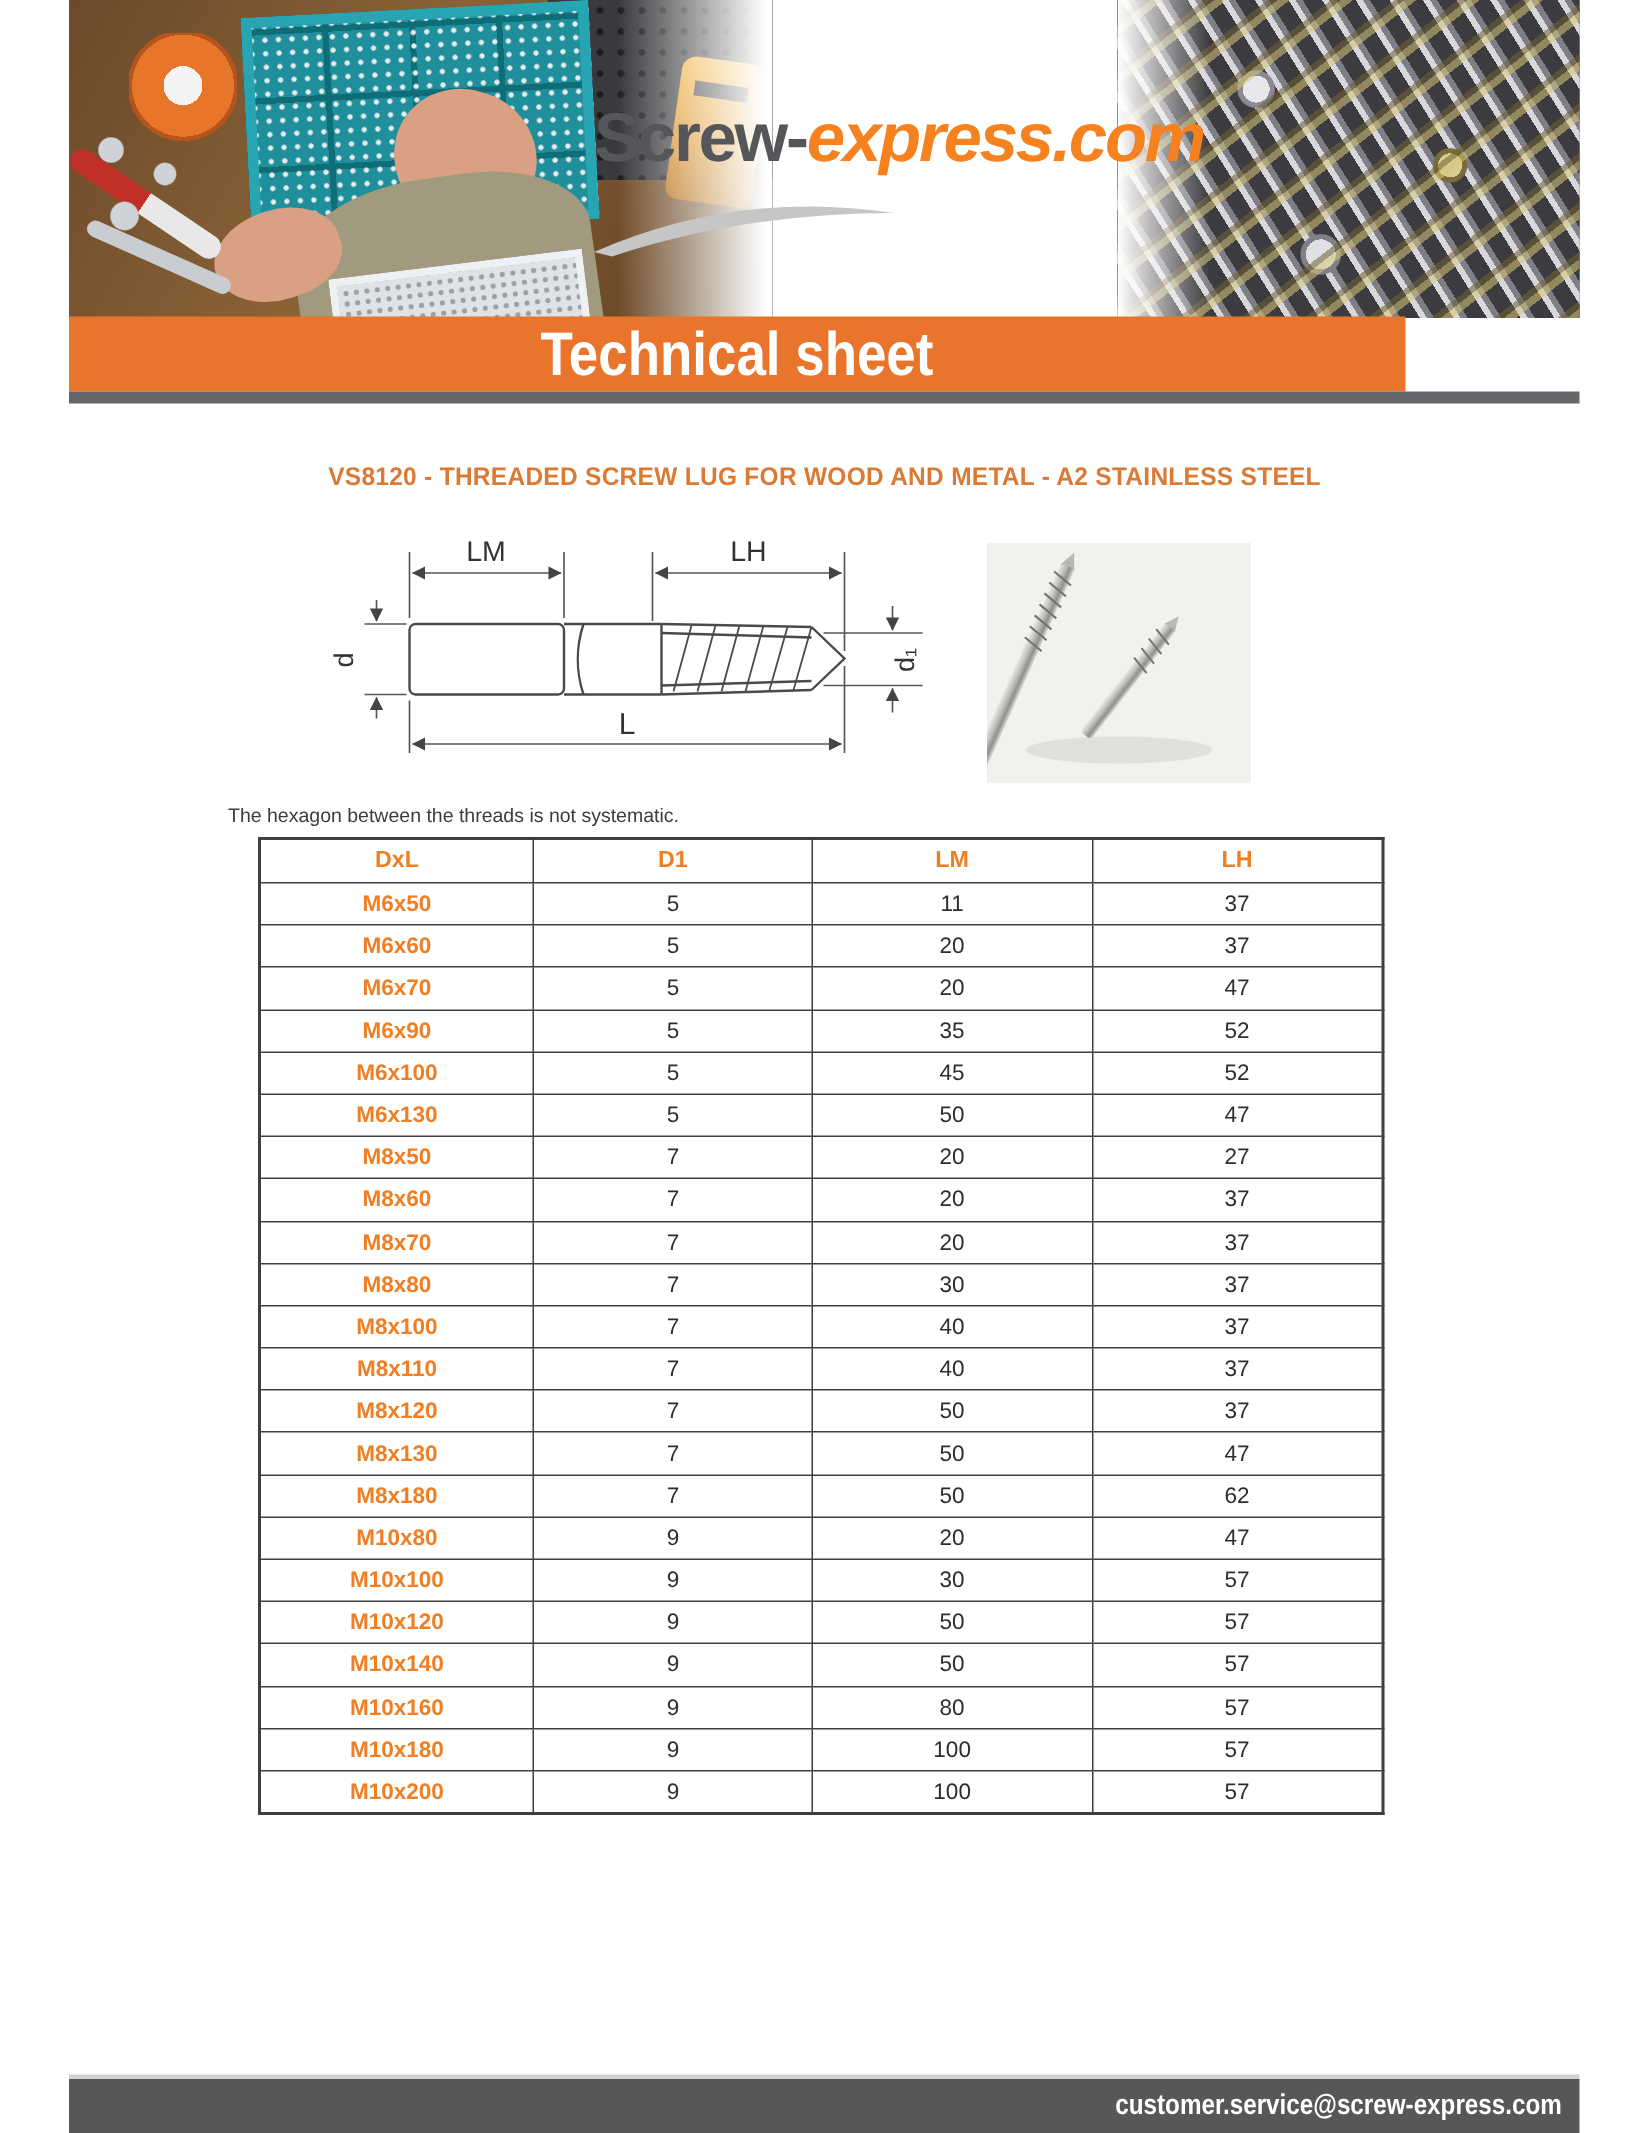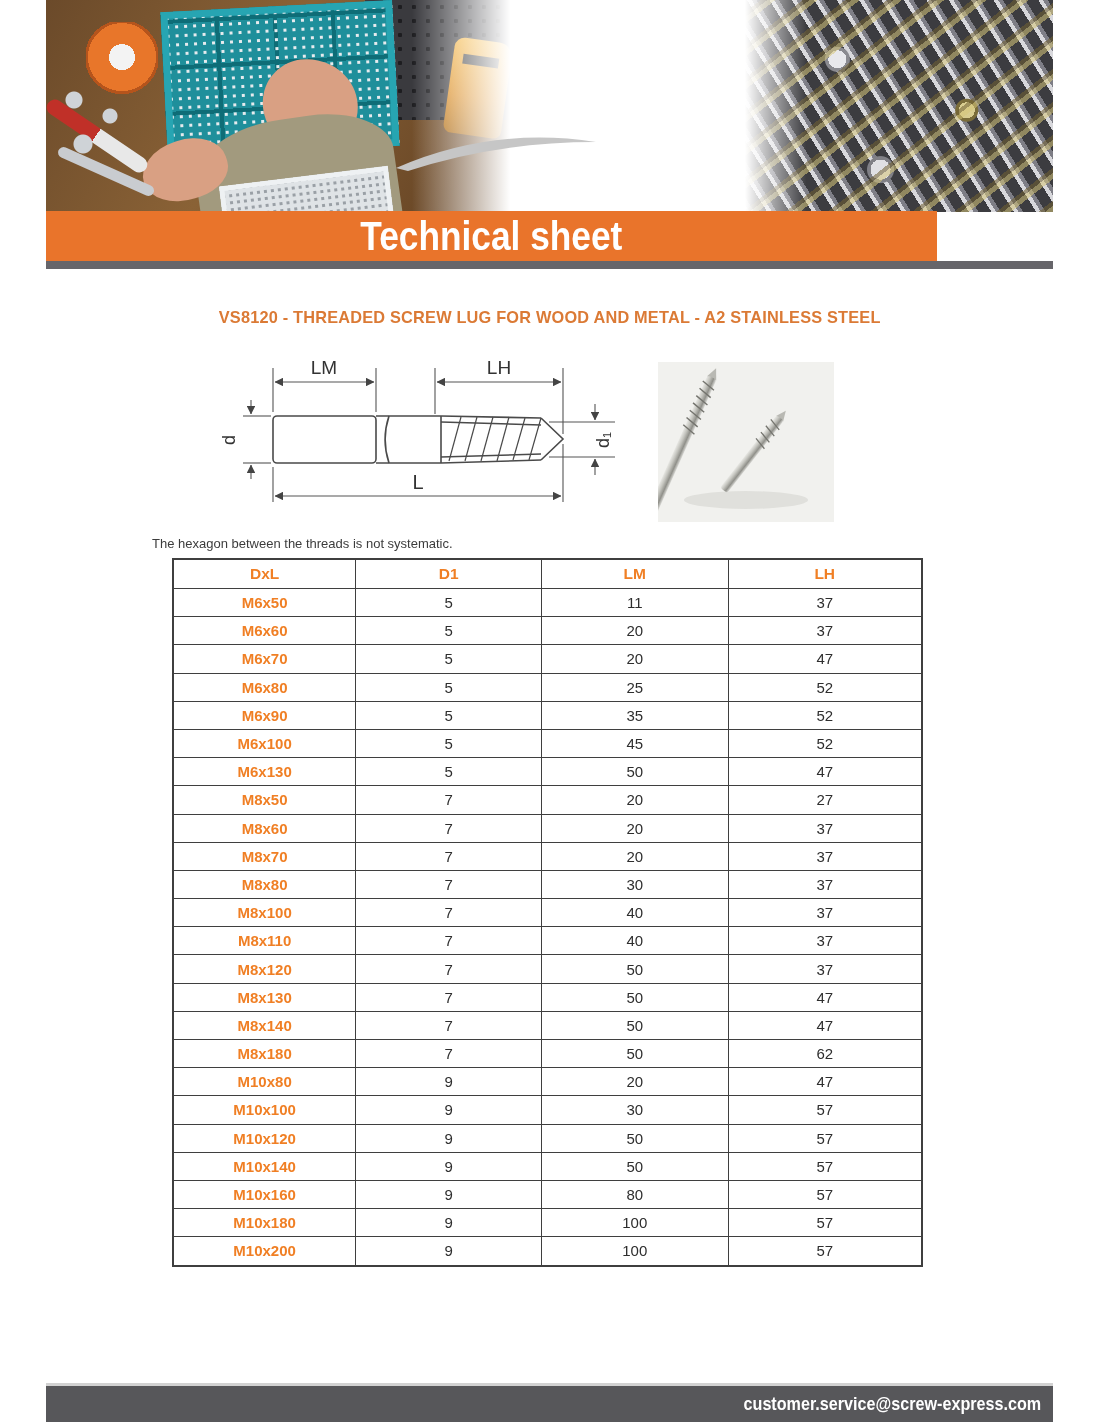--- a/index.html
+++ b/index.html
@@ -119,20 +119,23 @@
     <div class="pl-box"></div>
     <div class="pl-washers"></div>
     <div class="pl-fade"></div>
   </div>
 
   <div class="photo-right">
     <div class="pr-brass"></div>
     <div class="pr-fade"></div>
   </div>
 
+  <div class="logo">
+    <span class="p1">Screw-</span><span class="p2">express.com</span>
+  </div>
   <svg class="logo-swoosh" width="210" height="48" viewBox="0 0 210 48">
     <path d="M4,44 Q100,2 204,18 Q104,18 16,47 Z" fill="#c6c6c6"></path>
   </svg>
 
   <div class="banner">
     <span>Technical sheet</span>
   </div>
   <div class="gray-strip"></div>
 
   <div class="prod-title">
@@ -264,26 +267,20 @@
           <td>20</td>
           <td>37</td>
         </tr>
         <tr>
           <td class="c-first">M6x70</td>
           <td>5</td>
           <td>20</td>
           <td>47</td>
         </tr>
         <tr>
-          <td class="c-first">M6x80</td>
-          <td>5</td>
-          <td>25</td>
-          <td>52</td>
-        </tr>
-        <tr>
           <td class="c-first">M6x90</td>
           <td>5</td>
           <td>35</td>
           <td>52</td>
         </tr>
         <tr>
           <td class="c-first">M6x100</td>
           <td>5</td>
           <td>45</td>
           <td>52</td>
@@ -331,26 +328,20 @@
           <td>37</td>
         </tr>
         <tr>
           <td class="c-first">M8x120</td>
           <td>7</td>
           <td>50</td>
           <td>37</td>
         </tr>
         <tr>
           <td class="c-first">M8x130</td>
-          <td>7</td>
-          <td>50</td>
-          <td>47</td>
-        </tr>
-        <tr>
-          <td class="c-first">M8x140</td>
           <td>7</td>
           <td>50</td>
           <td>47</td>
         </tr>
         <tr>
           <td class="c-first">M8x180</td>
           <td>7</td>
           <td>50</td>
           <td>62</td>
         </tr>

